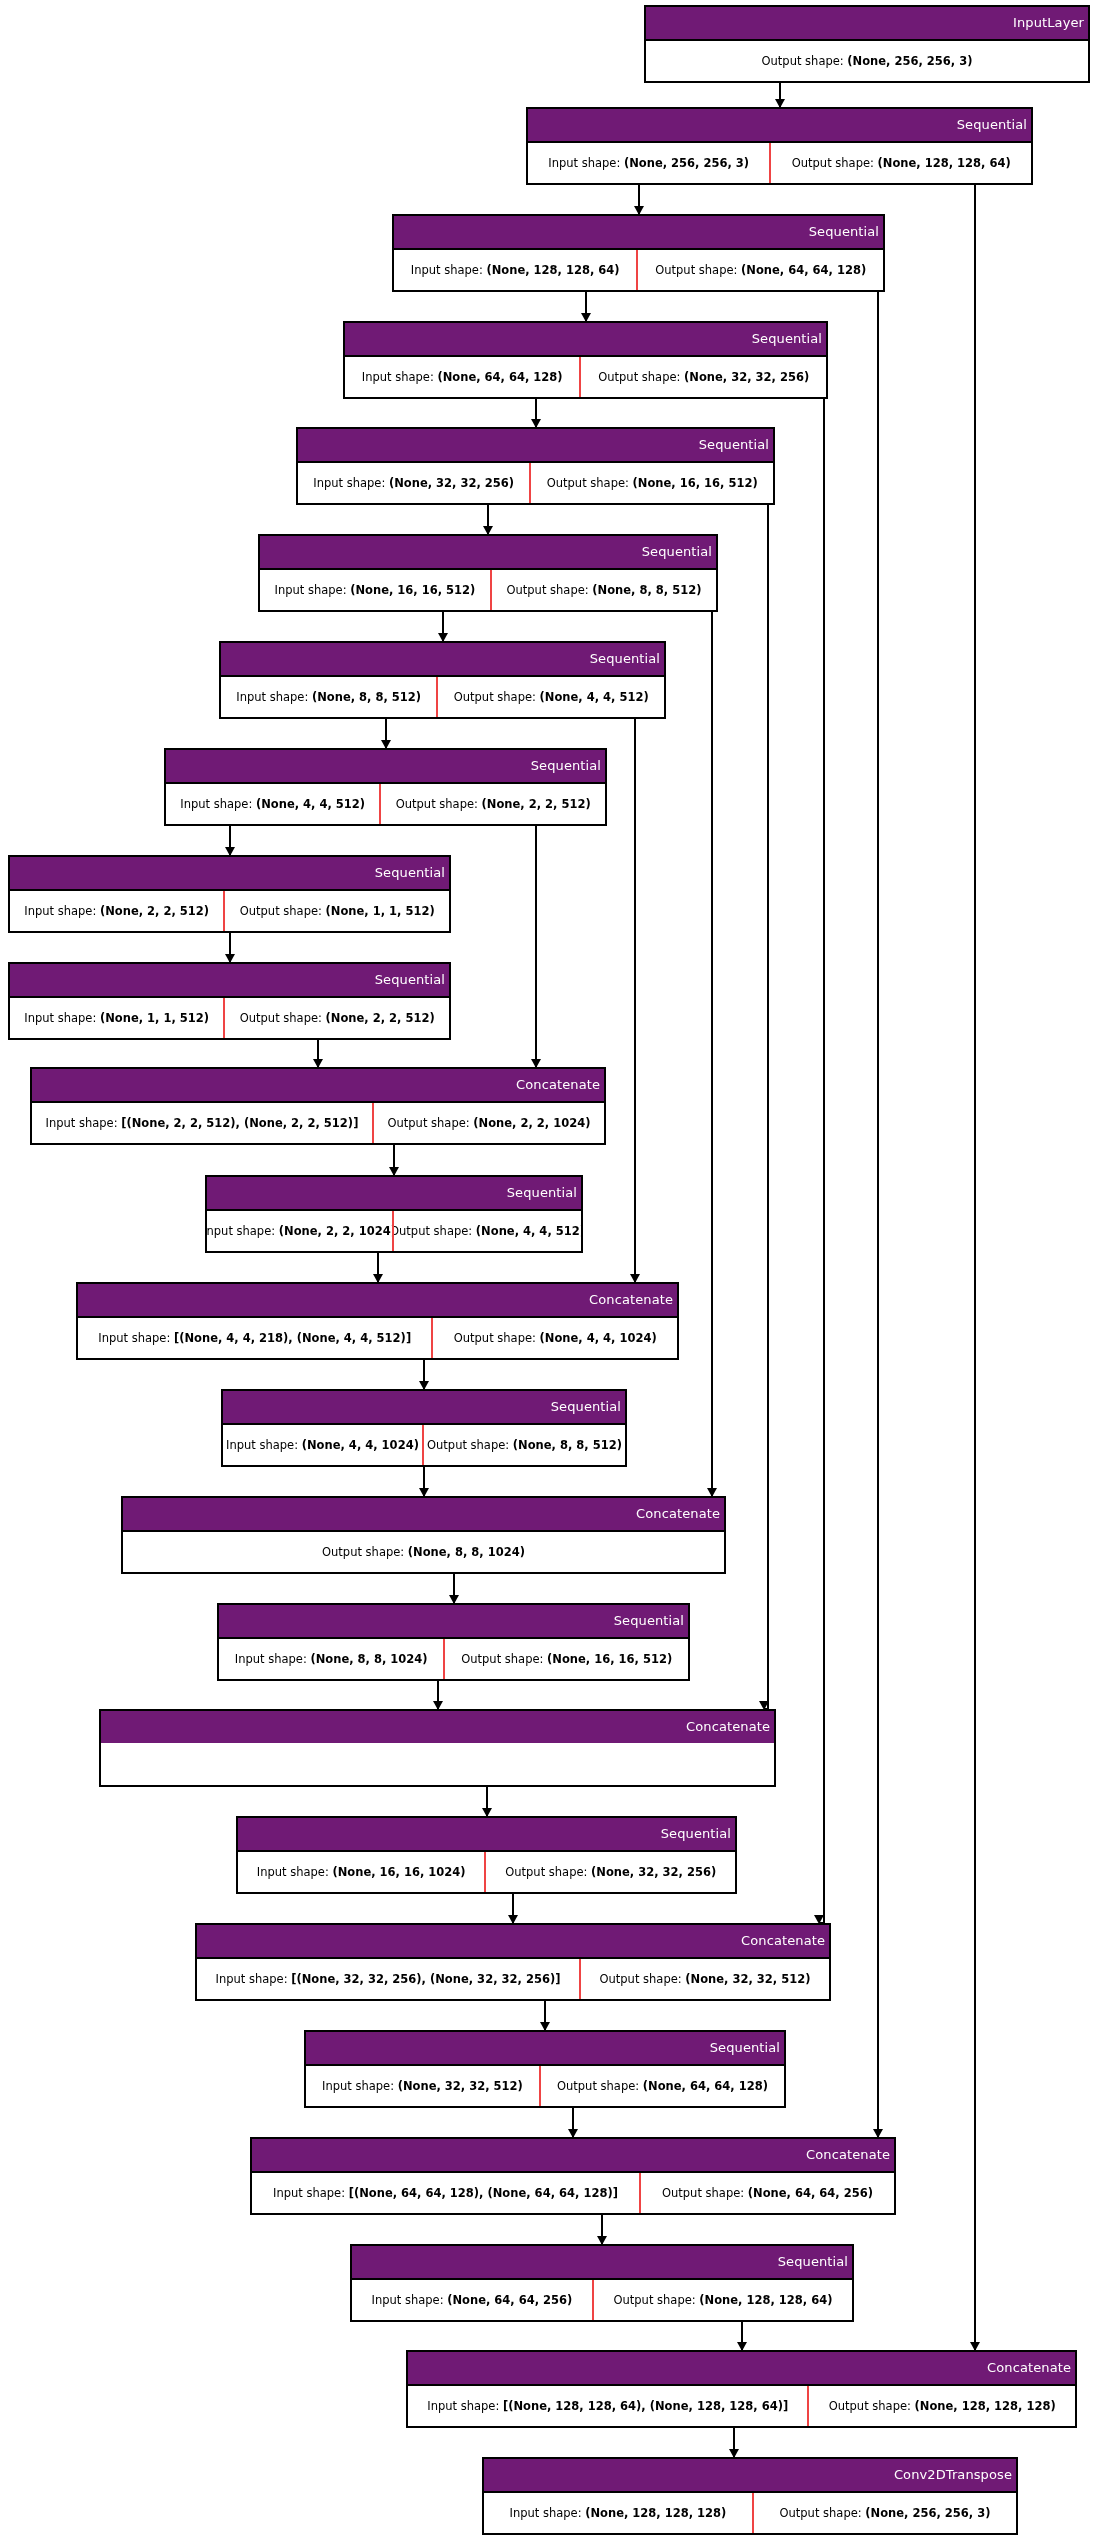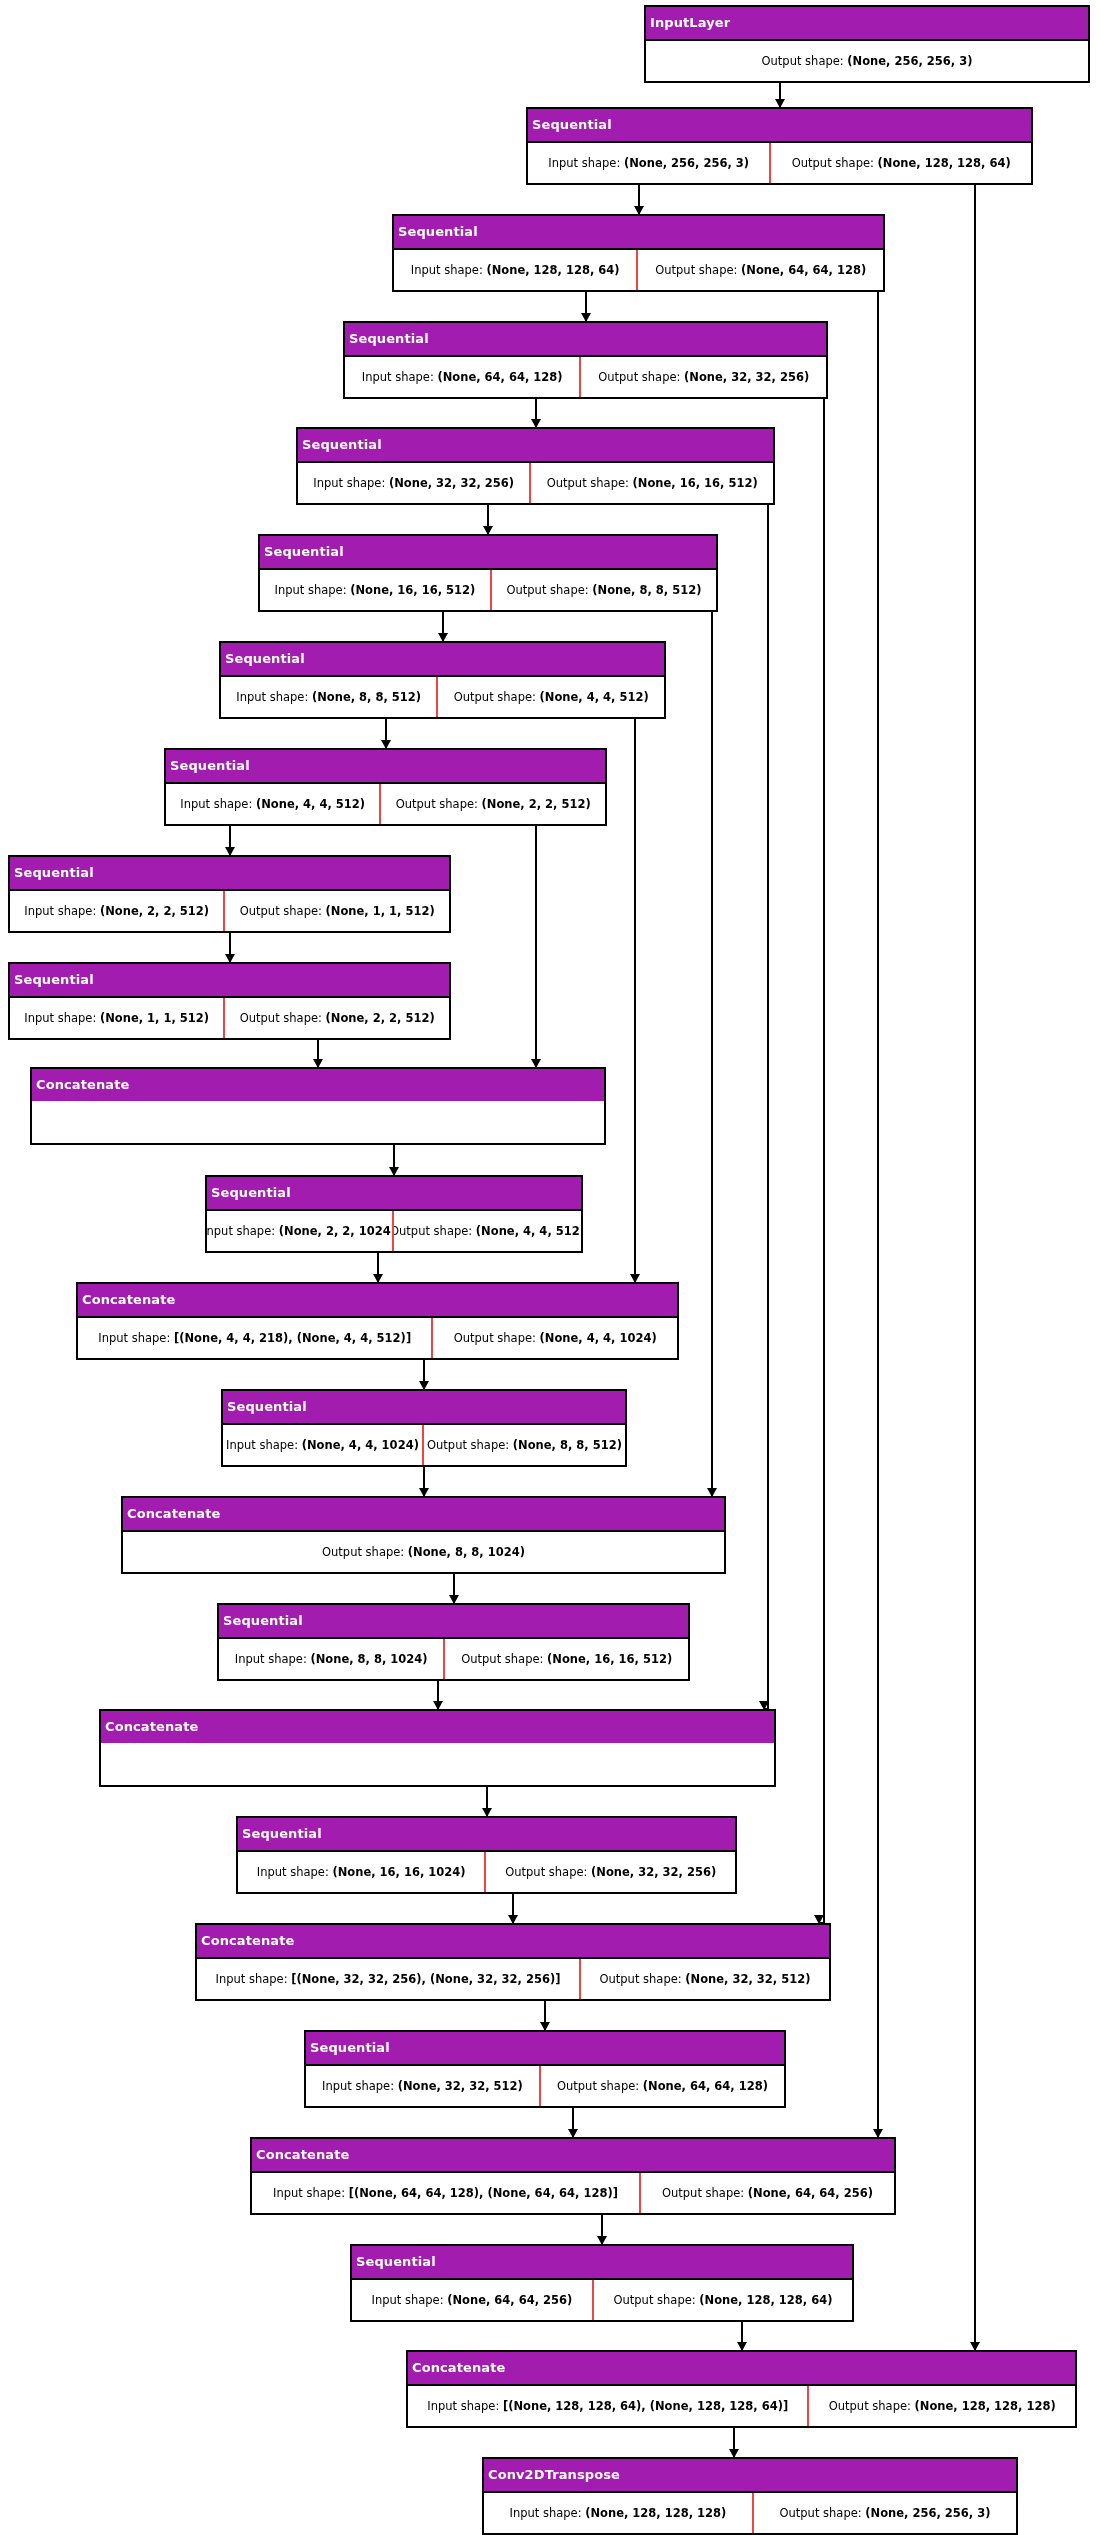--- a/index.html
+++ b/index.html
@@ -14,25 +14,25 @@
   }
   .node{
     position:absolute;
     box-sizing:border-box;
     border:2px solid #000000;
     background:#ffffff;
     display:flex;
     flex-direction:column;
   }
   .node-title{
-    background:#a21caf;
+    background:#701a75;
     color:#ffffff;
-    font-weight:bold;
+    font-weight:normal;
     font-size:13px;
-    text-align:left;
+    text-align:right;
     line-height:1;
     padding:9px 4px 10px 4px;
     letter-spacing:0.1px;
     white-space:nowrap;
     overflow:hidden;
   }
   .node-shapes{
     display:flex;
     flex-direction:row;
     background:#ffffff;
@@ -252,20 +252,28 @@
           <div class="shape-cell in">
             <span>Input shape: <b>(None, 1, 1, 512)</b></span>
           </div>
           <div class="shape-cell out">
             <span>Output shape: <b>(None, 2, 2, 512)</b></span>
           </div>
         </div>
       </div>
       <div class="node" style="left: 30px; top: 1067px; width: 576px; height: 78px;">
         <div class="node-title">Concatenate</div>
+        <div class="node-shapes">
+          <div class="shape-cell in">
+            <span>Input shape: <b>[(None, 2, 2, 512), (None, 2, 2, 512)]</b></span>
+          </div>
+          <div class="shape-cell out">
+            <span>Output shape: <b>(None, 2, 2, 1024)</b></span>
+          </div>
+        </div>
       </div>
       <div class="node" style="left: 205px; top: 1175px; width: 378px; height: 78px;">
         <div class="node-title">Sequential</div>
         <div class="node-shapes">
           <div class="shape-cell in">
             <span>Input shape: <b>(None, 2, 2, 1024)</b></span>
           </div>
           <div class="shape-cell out">
             <span>Output shape: <b>(None, 4, 4, 512)</b></span>
           </div>

